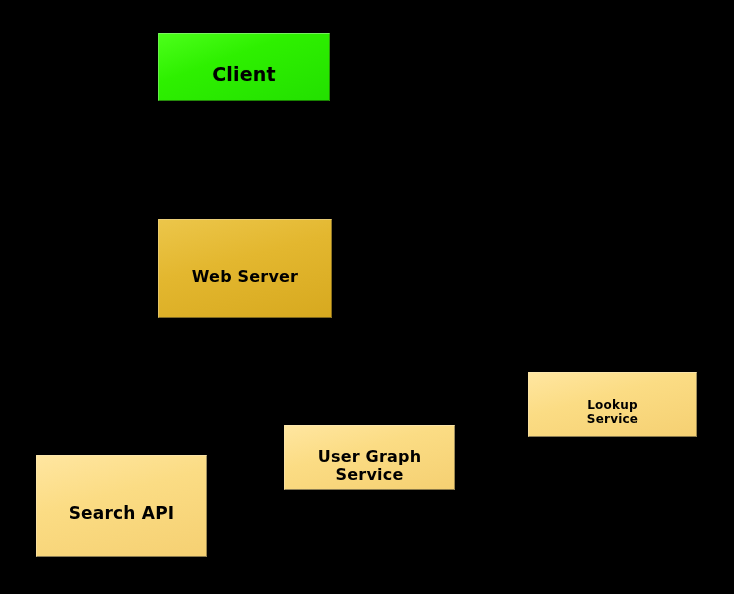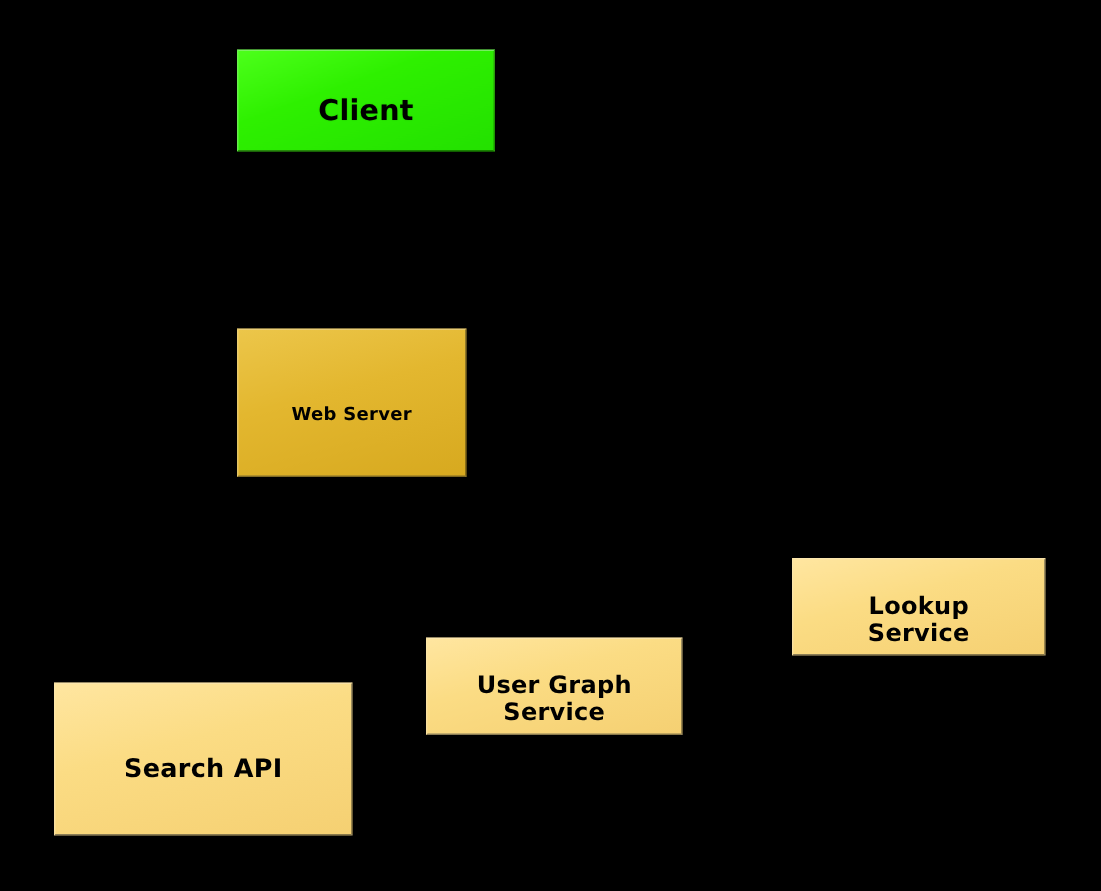--- a/index.html
+++ b/index.html
@@ -53,19 +53,19 @@
     box-sizing: border-box;
     margin-top: 16px;
   }
 </style>
 </head>
 <body>
 
 <div id="canvas">
 
 <div class="node node-client" style="left: 158px; top: 33px; width: 172px; height: 68px; font-size: 19px;"><span class="node-label">Client</span></div>
-    <div class="node node-web" style="left: 158px; top: 219px; width: 153px; height: 99px; font-size: 12px;"><span class="node-label">Web Server</span></div>
+    <div class="node node-web" style="left: 158px; top: 219px; width: 174px; height: 99px; font-size: 16px;"><span class="node-label">Web Server</span></div>
     <div class="node node-light" style="left: 284px; top: 425px; width: 171px; height: 65px; font-size: 16px;"><span class="node-label">User Graph
 Service</span></div>
-    <div class="node node-light" style="left: 36px; top: 455px; width: 199px; height: 102px; font-size: 17px;"><span class="node-label">Search API</span></div>
-    <div class="node node-light" style="left: 528px; top: 372px; width: 169px; height: 65px; font-size: 16px;"><span class="node-label">Lookup
+    <div class="node node-light" style="left: 36px; top: 455px; width: 171px; height: 102px; font-size: 17px;"><span class="node-label">Search API</span></div>
+    <div class="node node-light" style="left: 528px; top: 372px; width: 169px; height: 65px; font-size: 12px;"><span class="node-label">Lookup
 Service</span></div>
   </div>
 
 </body></html>

